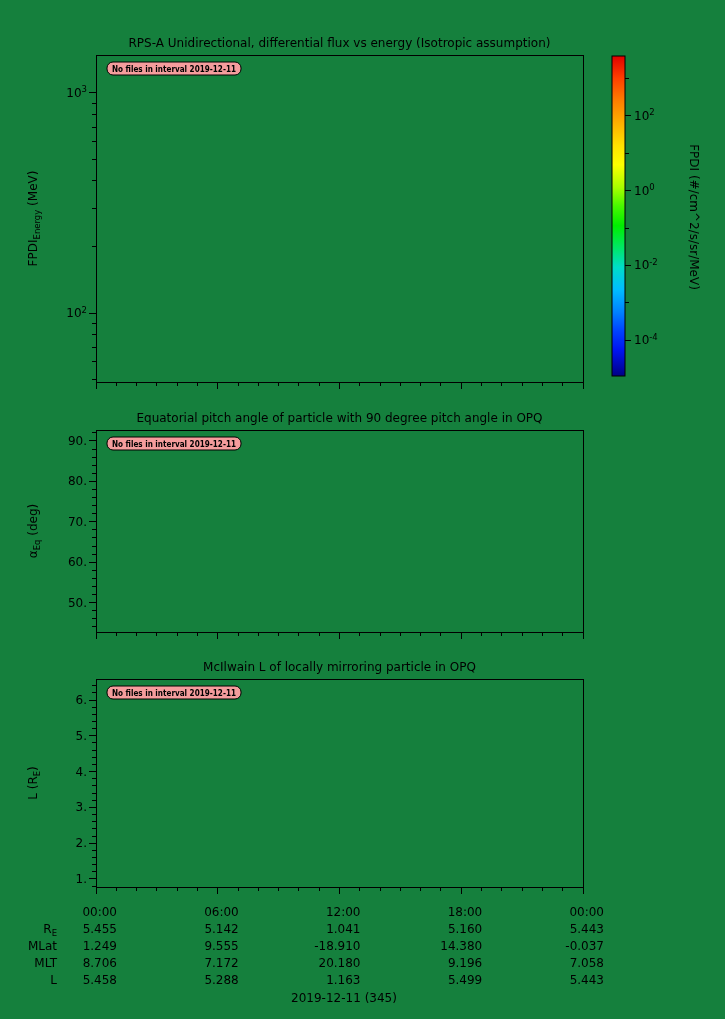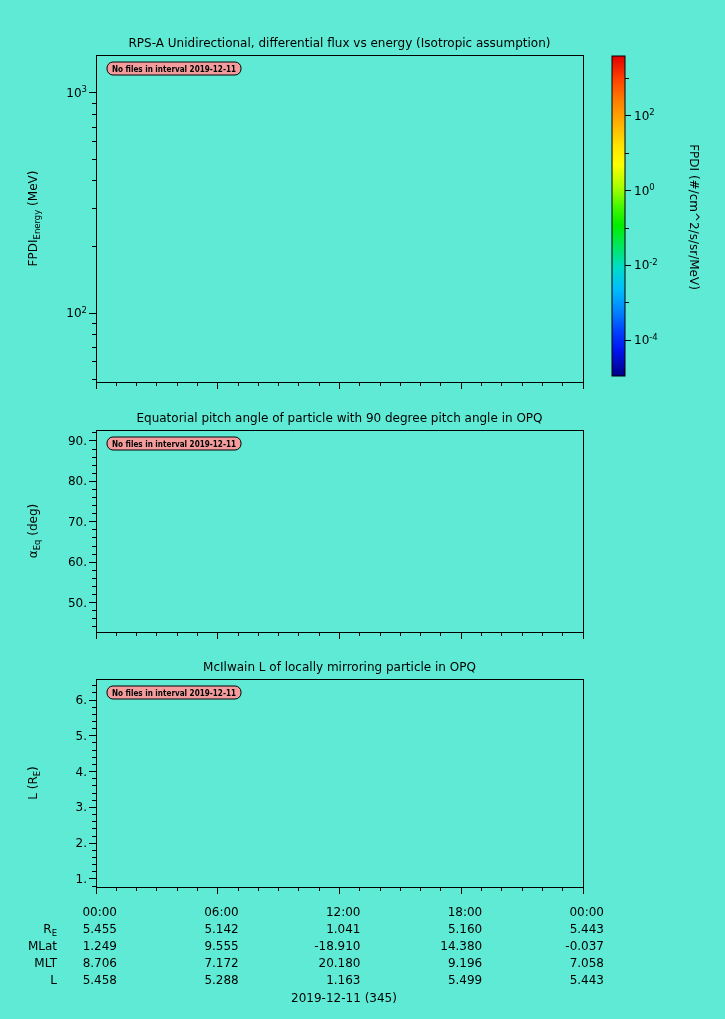--- a/index.html
+++ b/index.html
@@ -1,16 +1,16 @@
 <!DOCTYPE html>
 <html><head>
 <meta charset="utf-8">
 <style>
   html,body{margin:0;padding:0;background:#ffffff;}
-  #figure{position:relative;width:725px;height:1019px;background:#5eead4;font-family:"DejaVu Sans",sans-serif;overflow:hidden;}
+  #figure{position:relative;width:725px;height:1019px;background:#15803d;font-family:"DejaVu Sans",sans-serif;overflow:hidden;}
   svg text{fill:#000000;stroke:none;font-family:"DejaVu Sans",sans-serif;}
   svg line{stroke:#000000;stroke-width:1;shape-rendering:crispEdges;}
   svg rect.frame{fill:none;stroke:#000000;stroke-width:1;shape-rendering:crispEdges;}
 </style>
 </head>
 <body>
 
 <div id="figure">
   <svg id="plot" width="725" height="1019" viewBox="0 0 725 1019">
       <g>

